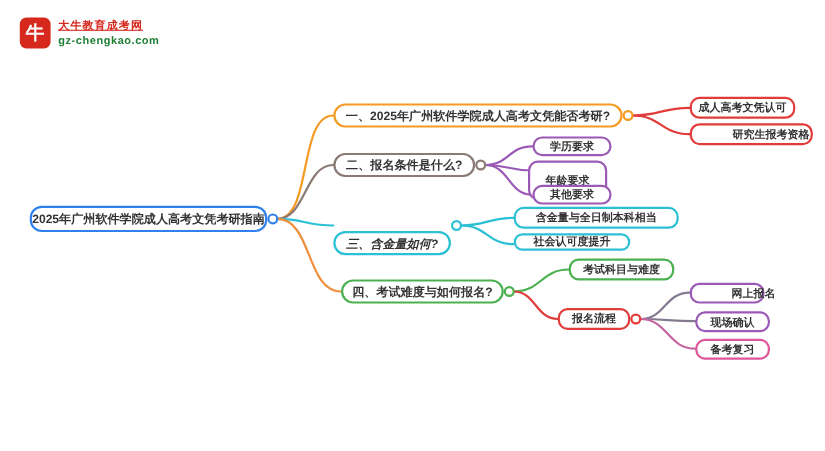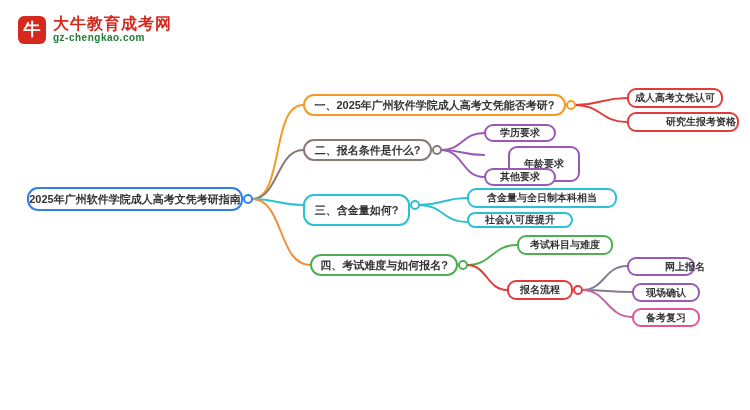--- a/index.html
+++ b/index.html
@@ -7,21 +7,21 @@
     width:750px;height:410px;position:relative;background:#ffffff;overflow:hidden;
     font-family:"Liberation Sans","DejaVu Sans",sans-serif;
   }
   
   .logo{position:absolute;left:18px;top:15px;display:flex;align-items:center;gap:7px;}
   .logo-icon{
     width:28px;height:28px;border-radius:6px;background:#d7281e;color:#fff;
     display:flex;align-items:center;justify-content:center;
     font-size:17px;font-weight:bold;
   }
-  .logo-title{color:#d7281e;font-size:16px;font-weight:bold;letter-spacing:1px;line-height:17px;}
+  .logo-title{color:#d7281e;font-size:10px;font-weight:bold;letter-spacing:1px;line-height:17px;text-decoration:underline;}
   .logo-subtitle{color:#1e7e34;font-size:10px;font-weight:bold;letter-spacing:0.5px;line-height:12px;}
   
   .node{
     position:absolute;box-sizing:border-box;background:#fff;border:2px solid #999;
     border-radius:11px;display:flex;align-items:center;justify-content:center;
     white-space:nowrap;color:#333;font-size:11px;font-weight:600;z-index:2;
   }
   .node.small{font-size:10px;border-radius:9px;}
   svg.edges{position:absolute;left:0;top:0;z-index:1;pointer-events:none;}
 </style>
@@ -66,24 +66,24 @@
 </svg>
 
 <div class="node" style="left:27px;top:187px;width:216px;height:24px;border-color:#2f80ed;font-weight:700;">2025年广州软件学院成人高考文凭考研指南</div>
 
 <div class="node" style="left:303px;top:94px;width:263px;height:22px;border-color:#f59a23;">一、2025年广州软件学院成人高考文凭能否考研?</div>
 <div class="node small" style="left:627px;top:88px;width:96px;height:20px;border-color:#e23b3b;text-align:center;">成人高考文凭认可</div>
 <div class="node small" style="left:627px;top:112px;width:112px;height:20px;border-color:#e23b3b;padding-left:36px;">研究生报考资格</div>
 
 <div class="node" style="left:303px;top:139px;width:129px;height:22px;border-color:#8a7a74;text-align:right;">二、报名条件是什么?</div>
 <div class="node small" style="left:484px;top:124px;width:72px;height:18px;border-color:#9b59b6;">学历要求</div>
-<div class="node small" style="left:508px;top:146px;width:72px;height:36px;border-color:#9b59b6;">年龄要求</div>
+<div class="node small" style="left:480px;top:146px;width:72px;height:36px;border-color:#9b59b6;">年龄要求</div>
 <div class="node small" style="left:484px;top:168px;width:72px;height:18px;border-color:#9b59b6;">其他要求</div>
 
-<div class="node" style="left:303px;top:194px;width:107px;height:32px;border-color:#2bc0d4;">三、含金量如何?</div>
+<div class="node" style="left:303px;top:210px;width:107px;height:22px;border-color:#2bc0d4;font-style:italic;">三、含金量如何?</div>
 <div class="node small" style="left:467px;top:188px;width:150px;height:20px;border-color:#2bc0d4;">含金量与全日制本科相当</div>
 <div class="node small" style="left:467px;top:212px;width:106px;height:16px;border-color:#2bc0d4;">社会认可度提升</div>
 
 <div class="node" style="left:310px;top:254px;width:148px;height:22px;border-color:#4caf50;">四、考试难度与如何报名?</div>
 <div class="node small" style="left:517px;top:235px;width:96px;height:20px;border-color:#4caf50;">考试科目与难度</div>
 <div class="node small" style="left:507px;top:280px;width:66px;height:20px;border-color:#e23b3b;">报名流程</div>
 
 <div class="node small" style="left:627px;top:257px;width:68px;height:19px;border-color:#9b59b6;padding-left:48px;">网上报名</div>
 <div class="node small" style="left:632px;top:283px;width:68px;height:19px;border-color:#9b59b6;">现场确认</div>
 <div class="node small" style="left:632px;top:308px;width:68px;height:19px;border-color:#e0559a;text-align:center;">备考复习</div>

